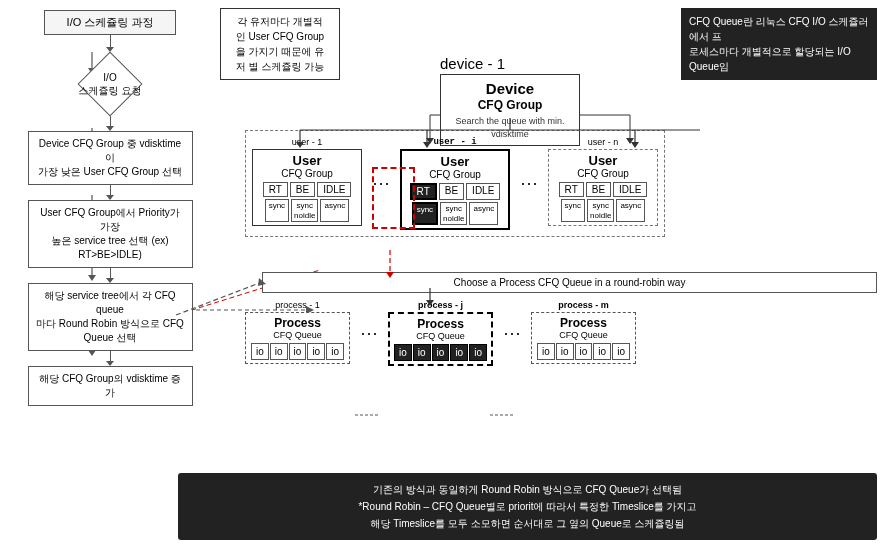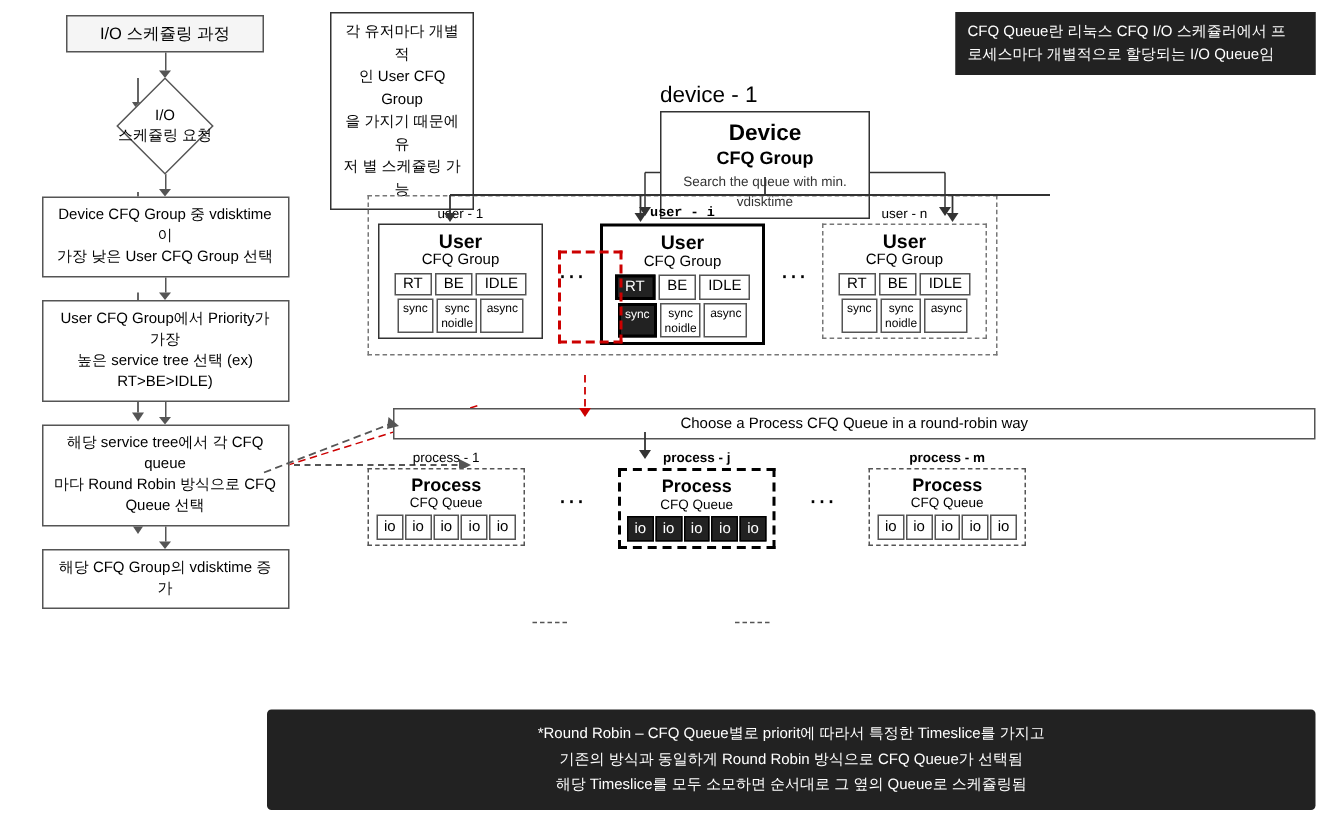--- a/index.html
+++ b/index.html
@@ -108,28 +108,28 @@
     <line x1="175" y1="310" x2="310" y2="310" stroke="#555" stroke-width="1.2" stroke-dasharray="4,3"></line>
     <polygon points="306,306 314,310 306,314" fill="#555"></polygon>
 
     <line x1="176" y1="315" x2="320" y2="270" stroke="#CC0000" stroke-width="1" stroke-dasharray="5,3"></line>
 
     <line x1="355" y1="415" x2="380" y2="415" stroke="#555" stroke-width="1" stroke-dasharray="3,2"></line>
     <line x1="490" y1="415" x2="515" y2="415" stroke="#555" stroke-width="1" stroke-dasharray="3,2"></line>
 
   </svg>
 
-  <div class="note-box" style="left:220px; top:8px; width:96px; font-size:10px; line-height:1.5; text-align:center;">
+  <div class="note-box" style="left:220px; top:8px; width:120px; font-size:10px; line-height:1.5; text-align:center;">
     <span style="white-space:pre-line;">각 유저마다 개별적
 인 User CFQ Group
 을 가지기 때문에 유
 저 별 스케쥴링 가능</span>
   </div>
 
-  <div class="note-dark note-box" style="right:8px; top:8px; width:240px; font-size:10px; line-height:1.5; text-align:left;">
+  <div class="note-dark note-box" style="right:8px; top:8px; width:196px; font-size:10px; line-height:1.5; text-align:left;">
     <span style="white-space:pre-line;">CFQ Queue란 리눅스 CFQ I/O 스케쥴러에서 프
 로세스마다 개별적으로 할당되는 I/O Queue임</span>
   </div>
 
   <div class="flowchart">
 
     <div class="flow-label">I/O 스케쥴링 과정</div>
 
     <div style="display:flex;flex-direction:column;align-items:center;margin-top:0;">
       <div style="width:1px;height:12px;background:#555;"></div>
@@ -257,21 +257,21 @@
         </div>
       </div>
 
     </div>
   </div>
 
   <div style="position:absolute;left:372px;top:167px;width:43px;height:62px;border:2px dashed #cc0000;pointer-events:none;z-index:10;"></div>
 
   <div style="position:absolute;left:262px;top:272px;right:8px;border:1px solid #555;padding:4px 8px;font-size:10px;text-align:center;background:#fff;">Choose a Process CFQ Queue in a round-robin way</div>
 
-  <div style="position:absolute;left:245px;top:300px;display:flex;gap:20px;align-items:flex-start;">
+  <div style="position:absolute;left:245px;top:300px;display:flex;gap:8px;align-items:flex-start;">
 
     <div style="display:flex;flex-direction:column;align-items:center;">
       <div style="font-size:9px;margin-bottom:2px;">process - 1</div>
       <div style="border:1.5px dashed #555;padding:3px;background:#fff;width:105px;">
         <div style="font-size:12px;font-weight:bold;text-align:center;">Process</div>
         <div style="font-size:9px;text-align:center;">CFQ Queue</div>
         <div style="display:flex;gap:1px;margin-top:3px;justify-content:center;">
           <div style="border:1px solid #555;padding:2px 4px;font-size:10px;background:#fff;">io</div>
           <div style="border:1px solid #555;padding:2px 4px;font-size:10px;background:#fff;">io</div>
           <div style="border:1px solid #555;padding:2px 4px;font-size:10px;background:#fff;">io</div>
@@ -311,22 +311,22 @@
           <div style="border:1px solid #555;padding:2px 4px;font-size:10px;background:#fff;">io</div>
           <div style="border:1px solid #555;padding:2px 4px;font-size:10px;background:#fff;">io</div>
           <div style="border:1px solid #555;padding:2px 4px;font-size:10px;background:#fff;">io</div>
         </div>
       </div>
     </div>
 
   </div>
 
   <div style="position:absolute;bottom:8px;left:178px;right:8px;background:#222;color:#fff;border-radius:3px;padding:8px 12px;font-size:10px;line-height:1.7;text-align:center;">
+    <div>기존의 방식과 동일하게 Round Robin 방식으로 CFQ Queue가 선택됨</div>
     <div>*Round Robin – CFQ Queue별로 priorit에 따라서 특정한 Timeslice를 가지고</div>
-    <div>기존의 방식과 동일하게 Round Robin 방식으로 CFQ Queue가 선택됨</div>
     <div>해당 Timeslice를 모두 소모하면 순서대로 그 옆의 Queue로 스케쥴링됨</div>
   </div>
 
   <svg style="position:absolute;top:0;left:0;width:885px;height:548px;pointer-events:none;">
 
     <line x1="510" y1="118" x2="510" y2="130" stroke="#333" stroke-width="1.2"></line>
 
     <line x1="300" y1="130" x2="700" y2="130" stroke="#333" stroke-width="1.2"></line>
 
     <line x1="300" y1="130" x2="300" y2="142" stroke="#333" stroke-width="1.2"></line>

